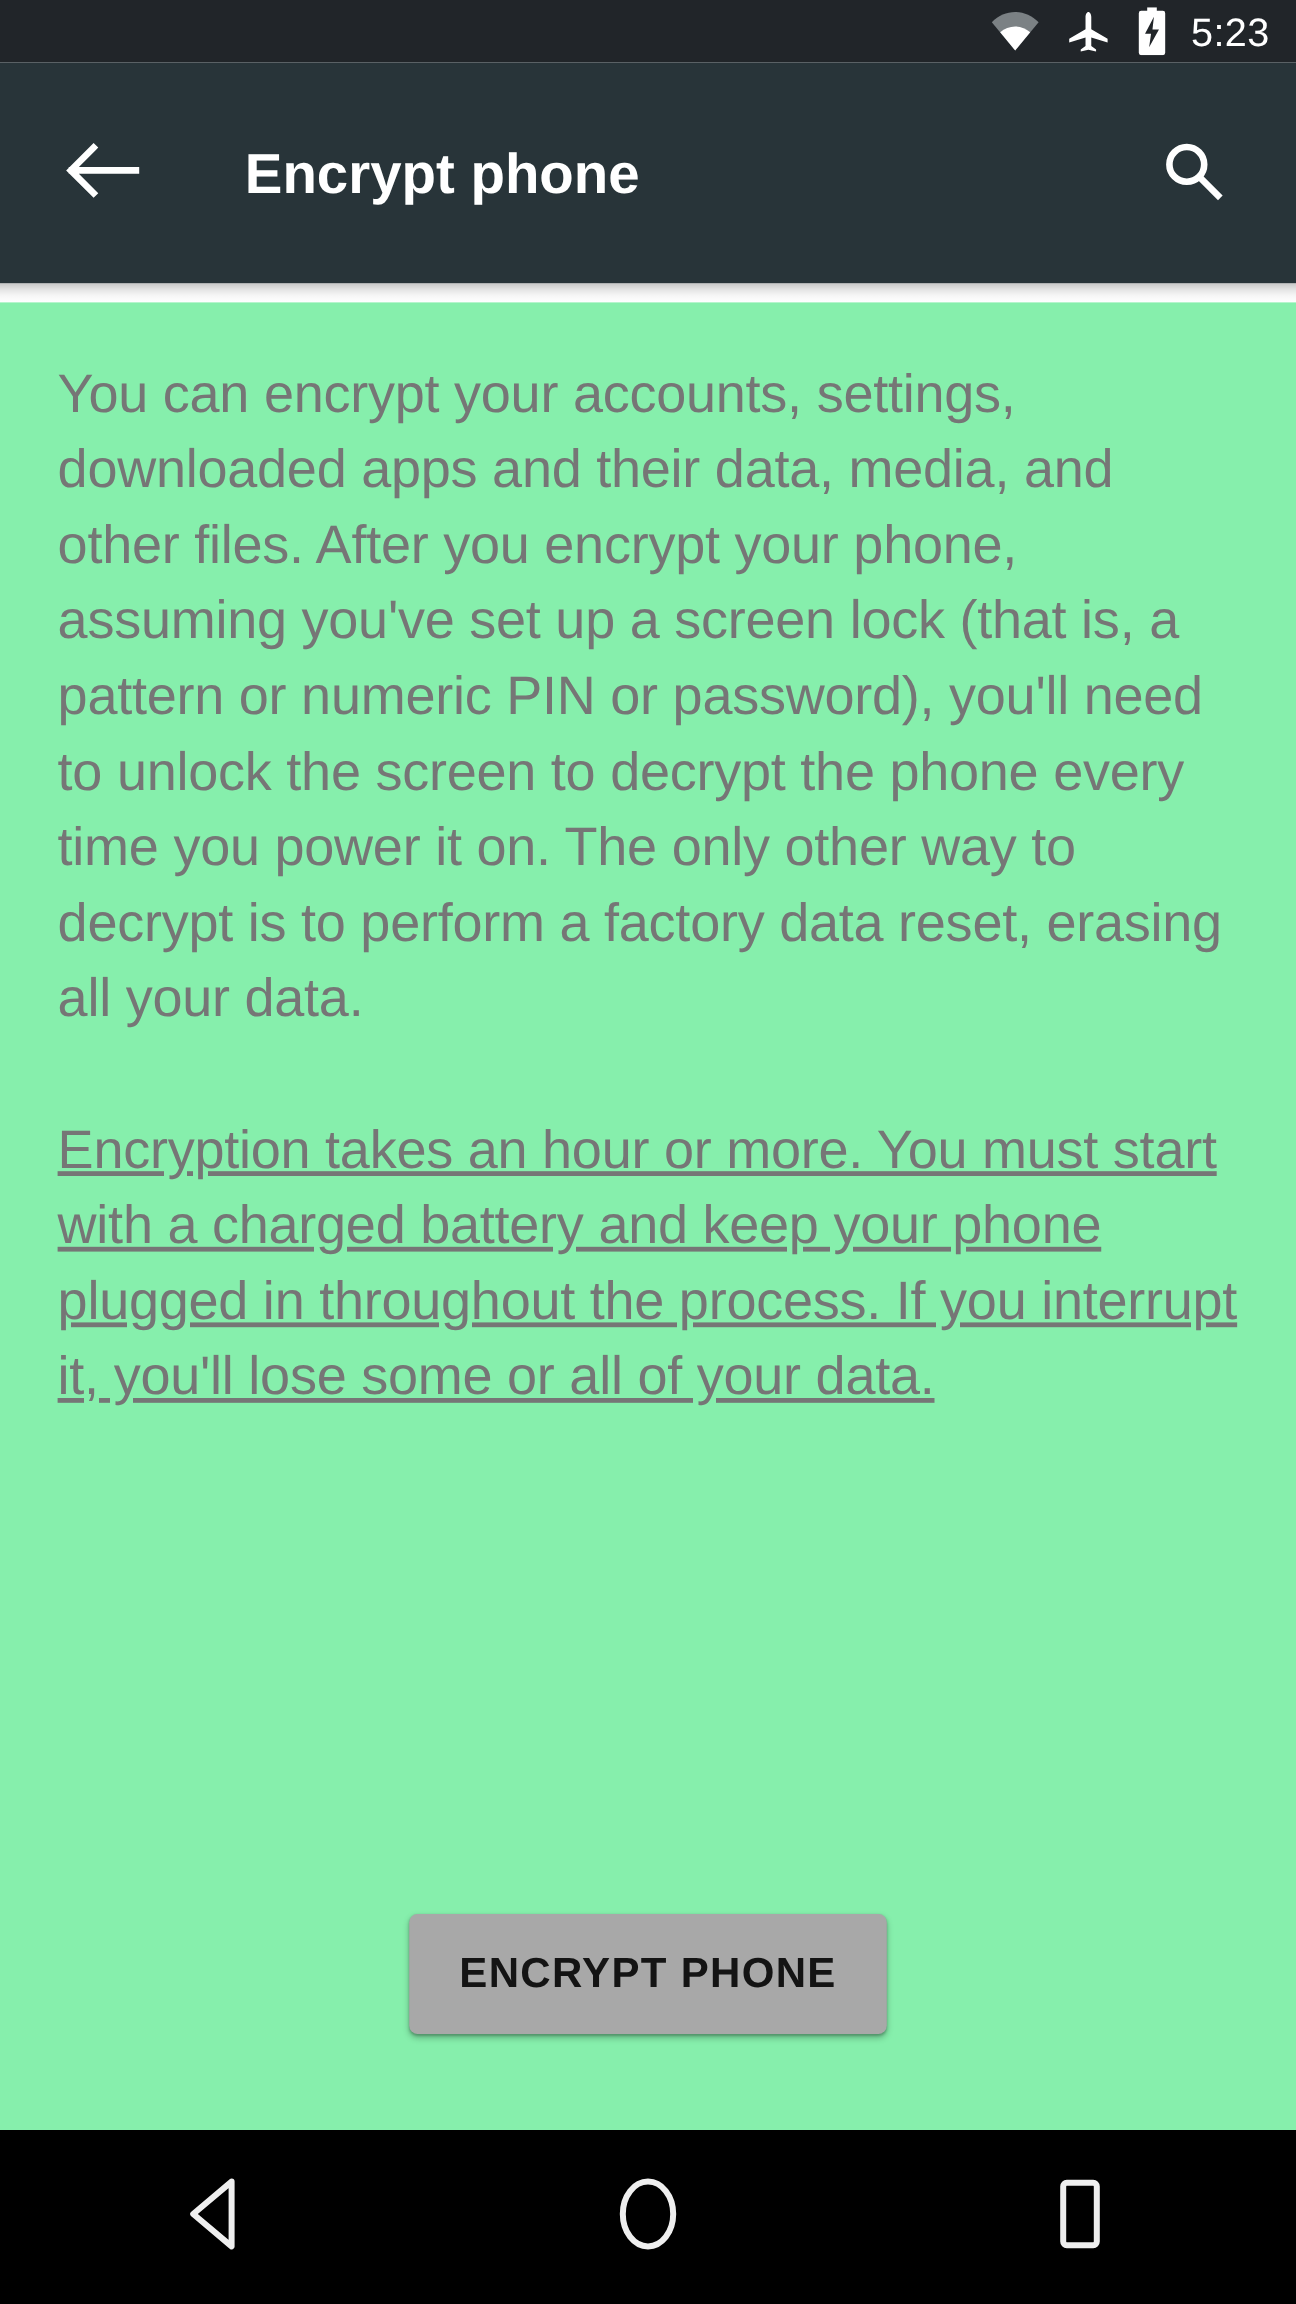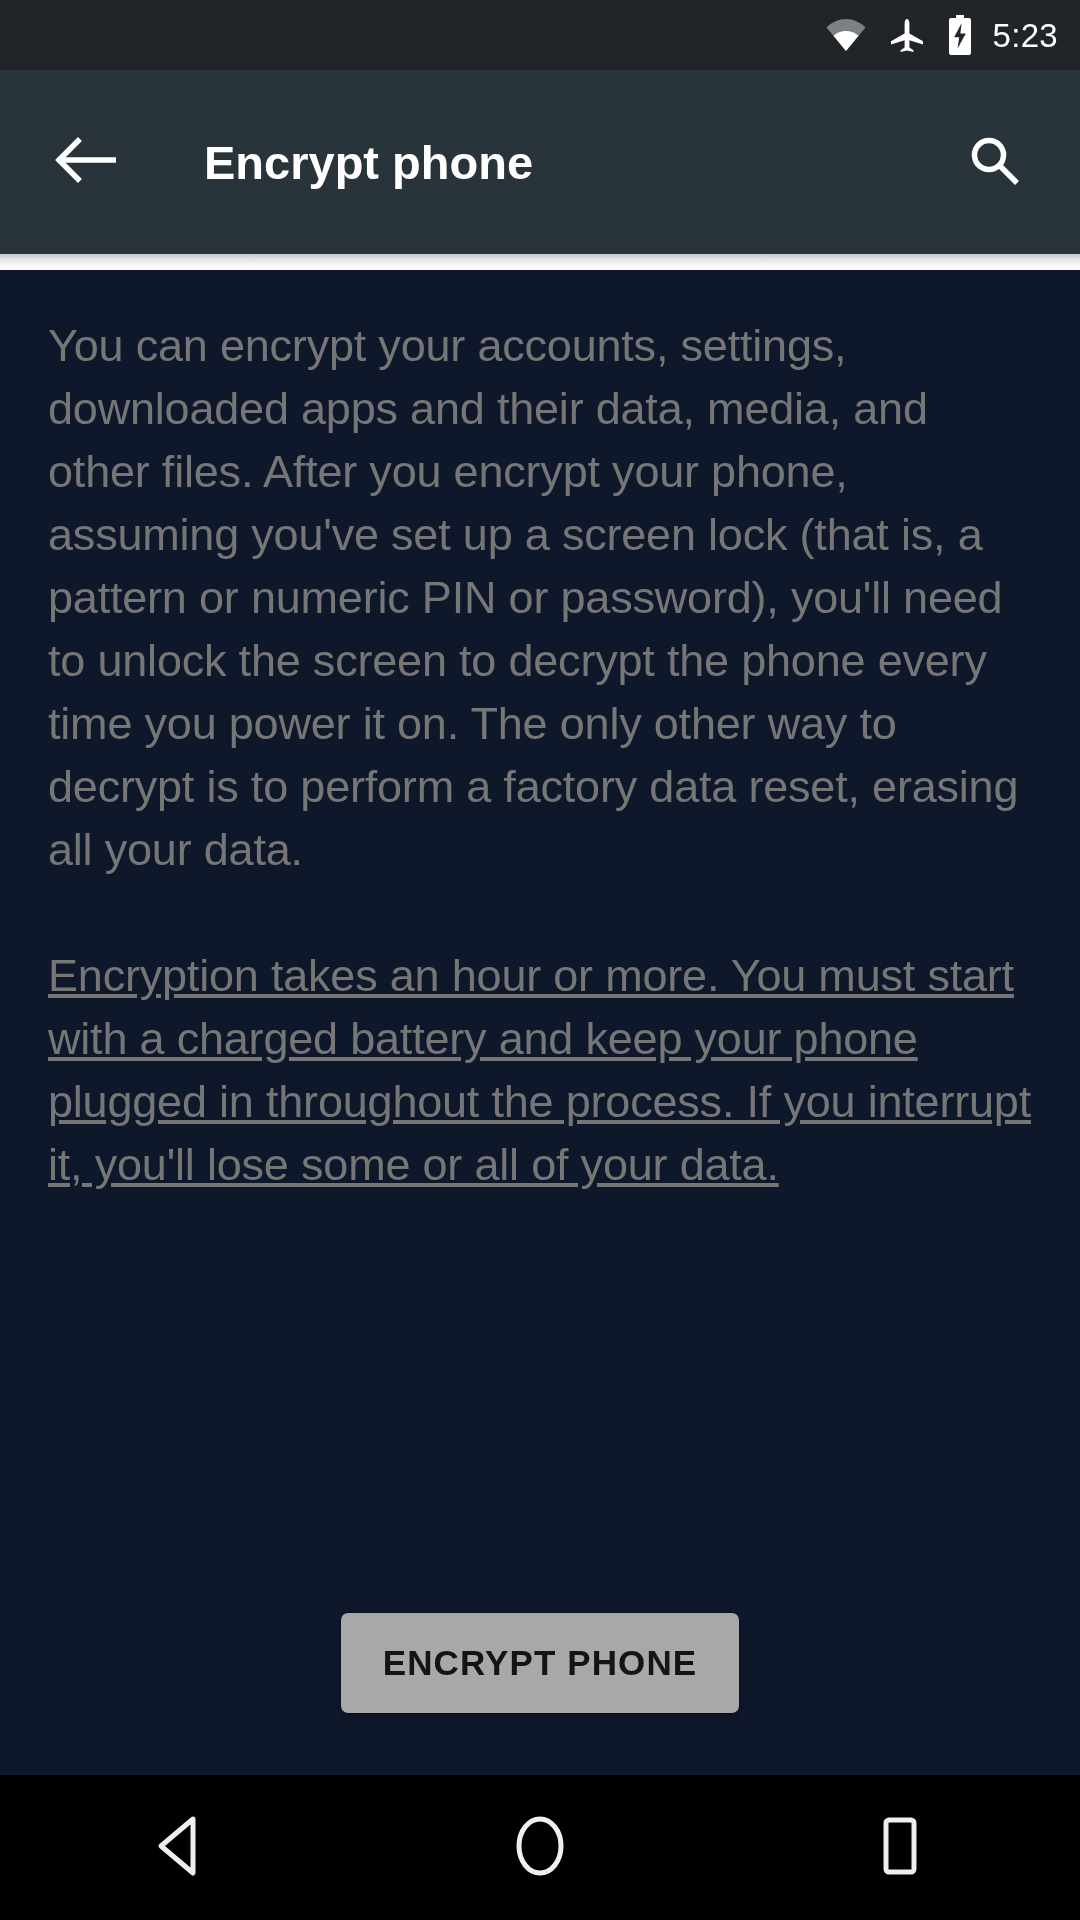--- a/index.html
+++ b/index.html
@@ -11,21 +11,21 @@
   }
   .screen {
     position:relative;
     width:1080px; height:1920px;
     background:#ffffff;
     display:flex; flex-direction:column;
   }
 
   
   .status-bar {
-    height:70px;
+    height:52px;
     background:#212529;
     display:flex; align-items:center; justify-content:flex-end;
     padding-right:22px;
     flex:0 0 auto;
   }
   .status-icons { display:flex; align-items:center; gap:22px; }
   .sb-icon { display:flex; align-items:center; justify-content:center; }
   .status-time {
     color:#ffffff;
     font-size:33px;
@@ -73,21 +73,21 @@
       rgba(0,0,0,0.22) 0%,
       rgba(0,0,0,0.10) 35%,
       rgba(0,0,0,0.035) 65%,
       rgba(0,0,0,0) 100%);
   }
 
   
   .content {
     flex:1 1 auto;
     position:relative;
-    background:#0f172a;
+    background:#86efac;
     padding:44px 48px 0 48px;
     overflow:hidden;
   }
   .body-text {
     color:#767676;
     font-size:45px;
     line-height:63px;
     letter-spacing:-0.2px;
   }
   .body-text + .body-text { margin-top:63px;text-decoration:underline; }

